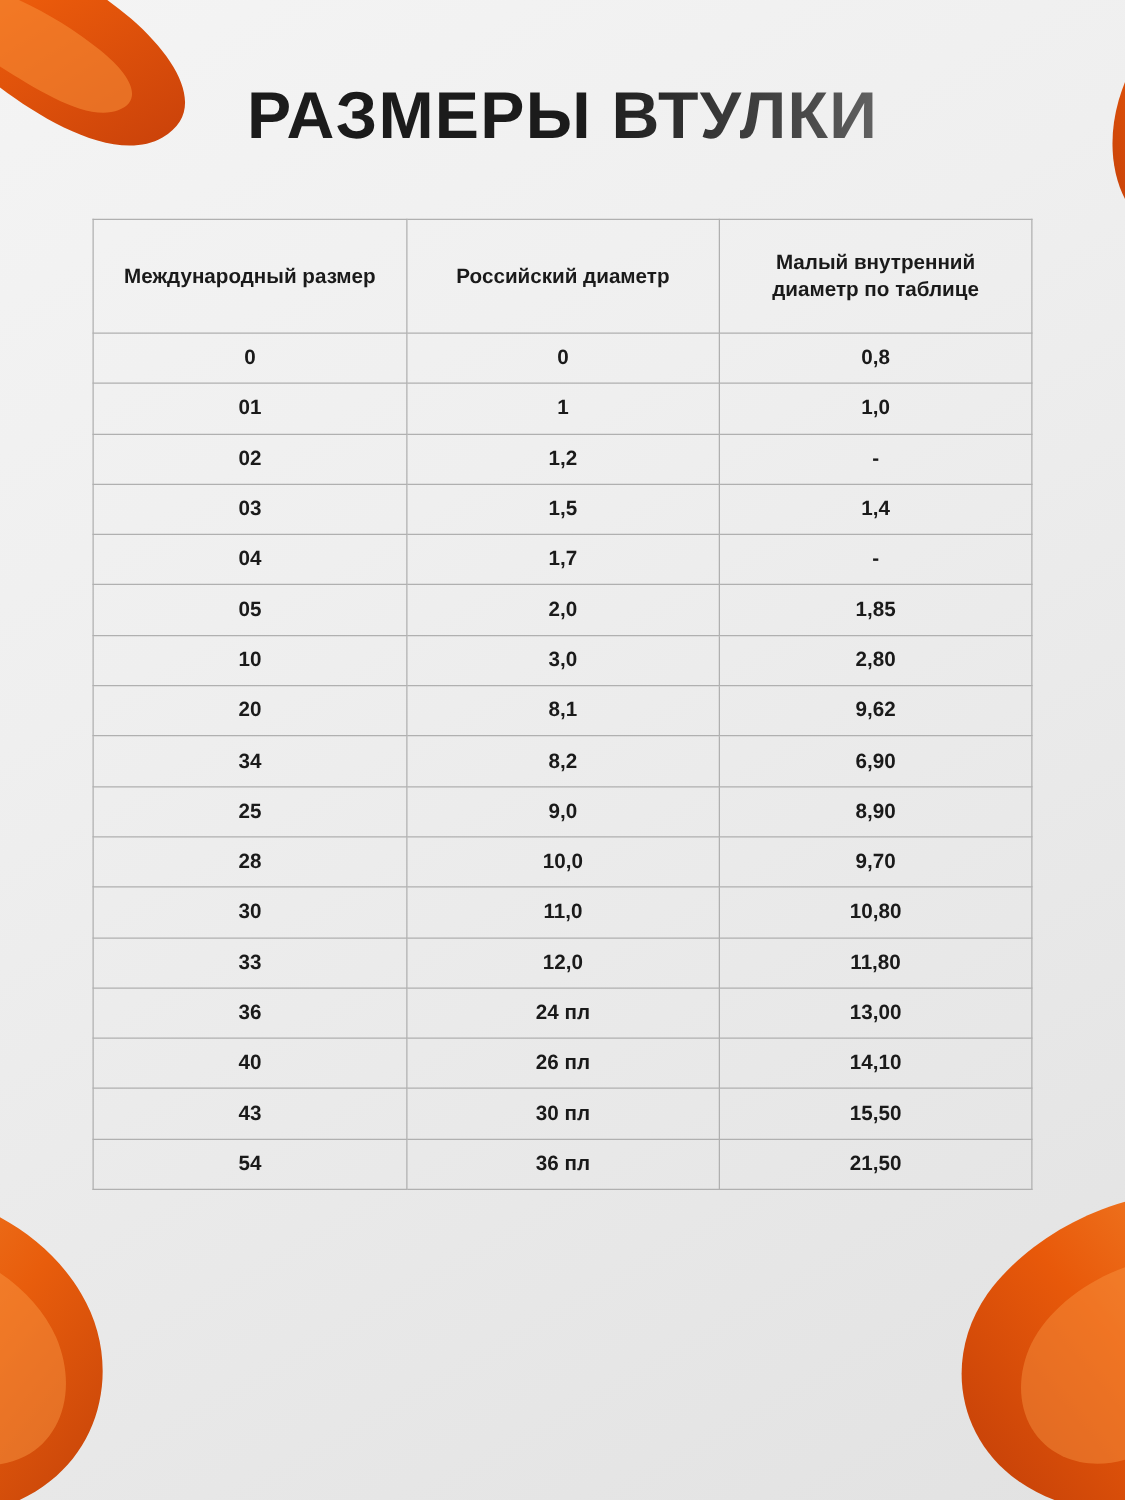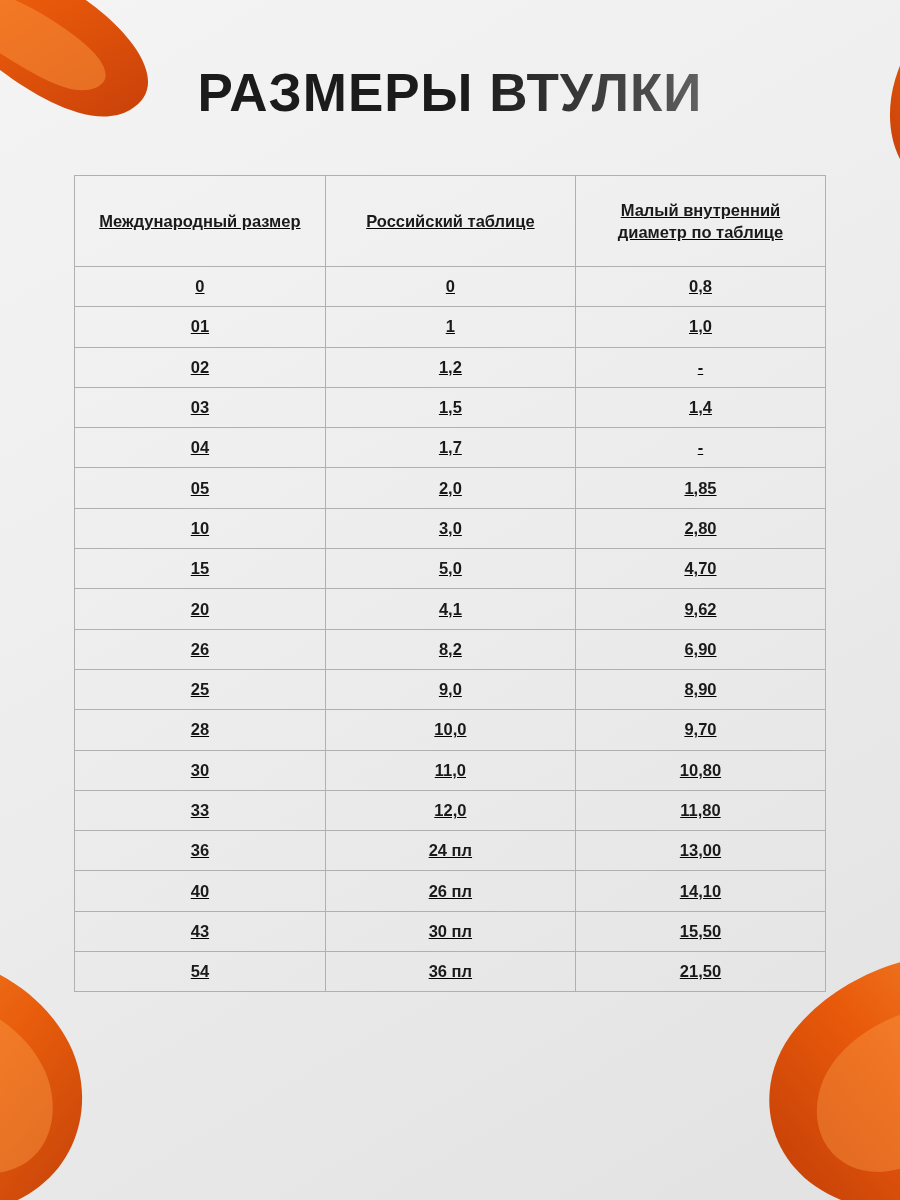--- a/index.html
+++ b/index.html
@@ -55,21 +55,20 @@
     position: absolute;
     top: 175px;
     left: 74px;
     width: 752px;
   }
   table.size-table {
     width: 100%;
     border-collapse: collapse;
     background: transparent;
     table-layout: fixed;
-    text-decoration: underline;
   }
   table.size-table th,
   table.size-table td {
     border: 1px solid #b0b0b0;
     text-align: center;
     color: #1a1a1a;
   }
   table.size-table th {
     height: 82px;
     font-size: 16.5px;
@@ -155,21 +154,21 @@
   <div class="table-wrap">
     <table class="size-table">
       <colgroup>
         <col class="col-a">
           <col class="col-b">
           <col class="col-c">
       </colgroup>
       <thead>
         <tr>
           <th>Международный размер</th>
-          <th>Российский таблице</th>
+          <th>Российский диаметр</th>
           <th>Малый внутренний диаметр по таблице</th>
         </tr>
       </thead>
       <tbody>
           <tr>
             <td>0</td>
             <td>0</td>
             <td>0,8</td>
           </tr>
           <tr>
@@ -196,31 +195,26 @@
             <td>05</td>
             <td>2,0</td>
             <td>1,85</td>
           </tr>
           <tr>
             <td>10</td>
             <td>3,0</td>
             <td>2,80</td>
           </tr>
           <tr>
-            <td>15</td>
-            <td>5,0</td>
-            <td>4,70</td>
-          </tr>
-          <tr>
             <td>20</td>
-            <td>4,1</td>
+            <td>8,1</td>
             <td>9,62</td>
           </tr>
           <tr>
-            <td>26</td>
+            <td>34</td>
             <td>8,2</td>
             <td>6,90</td>
           </tr>
           <tr>
             <td>25</td>
             <td>9,0</td>
             <td>8,90</td>
           </tr>
           <tr>
             <td>28</td>

